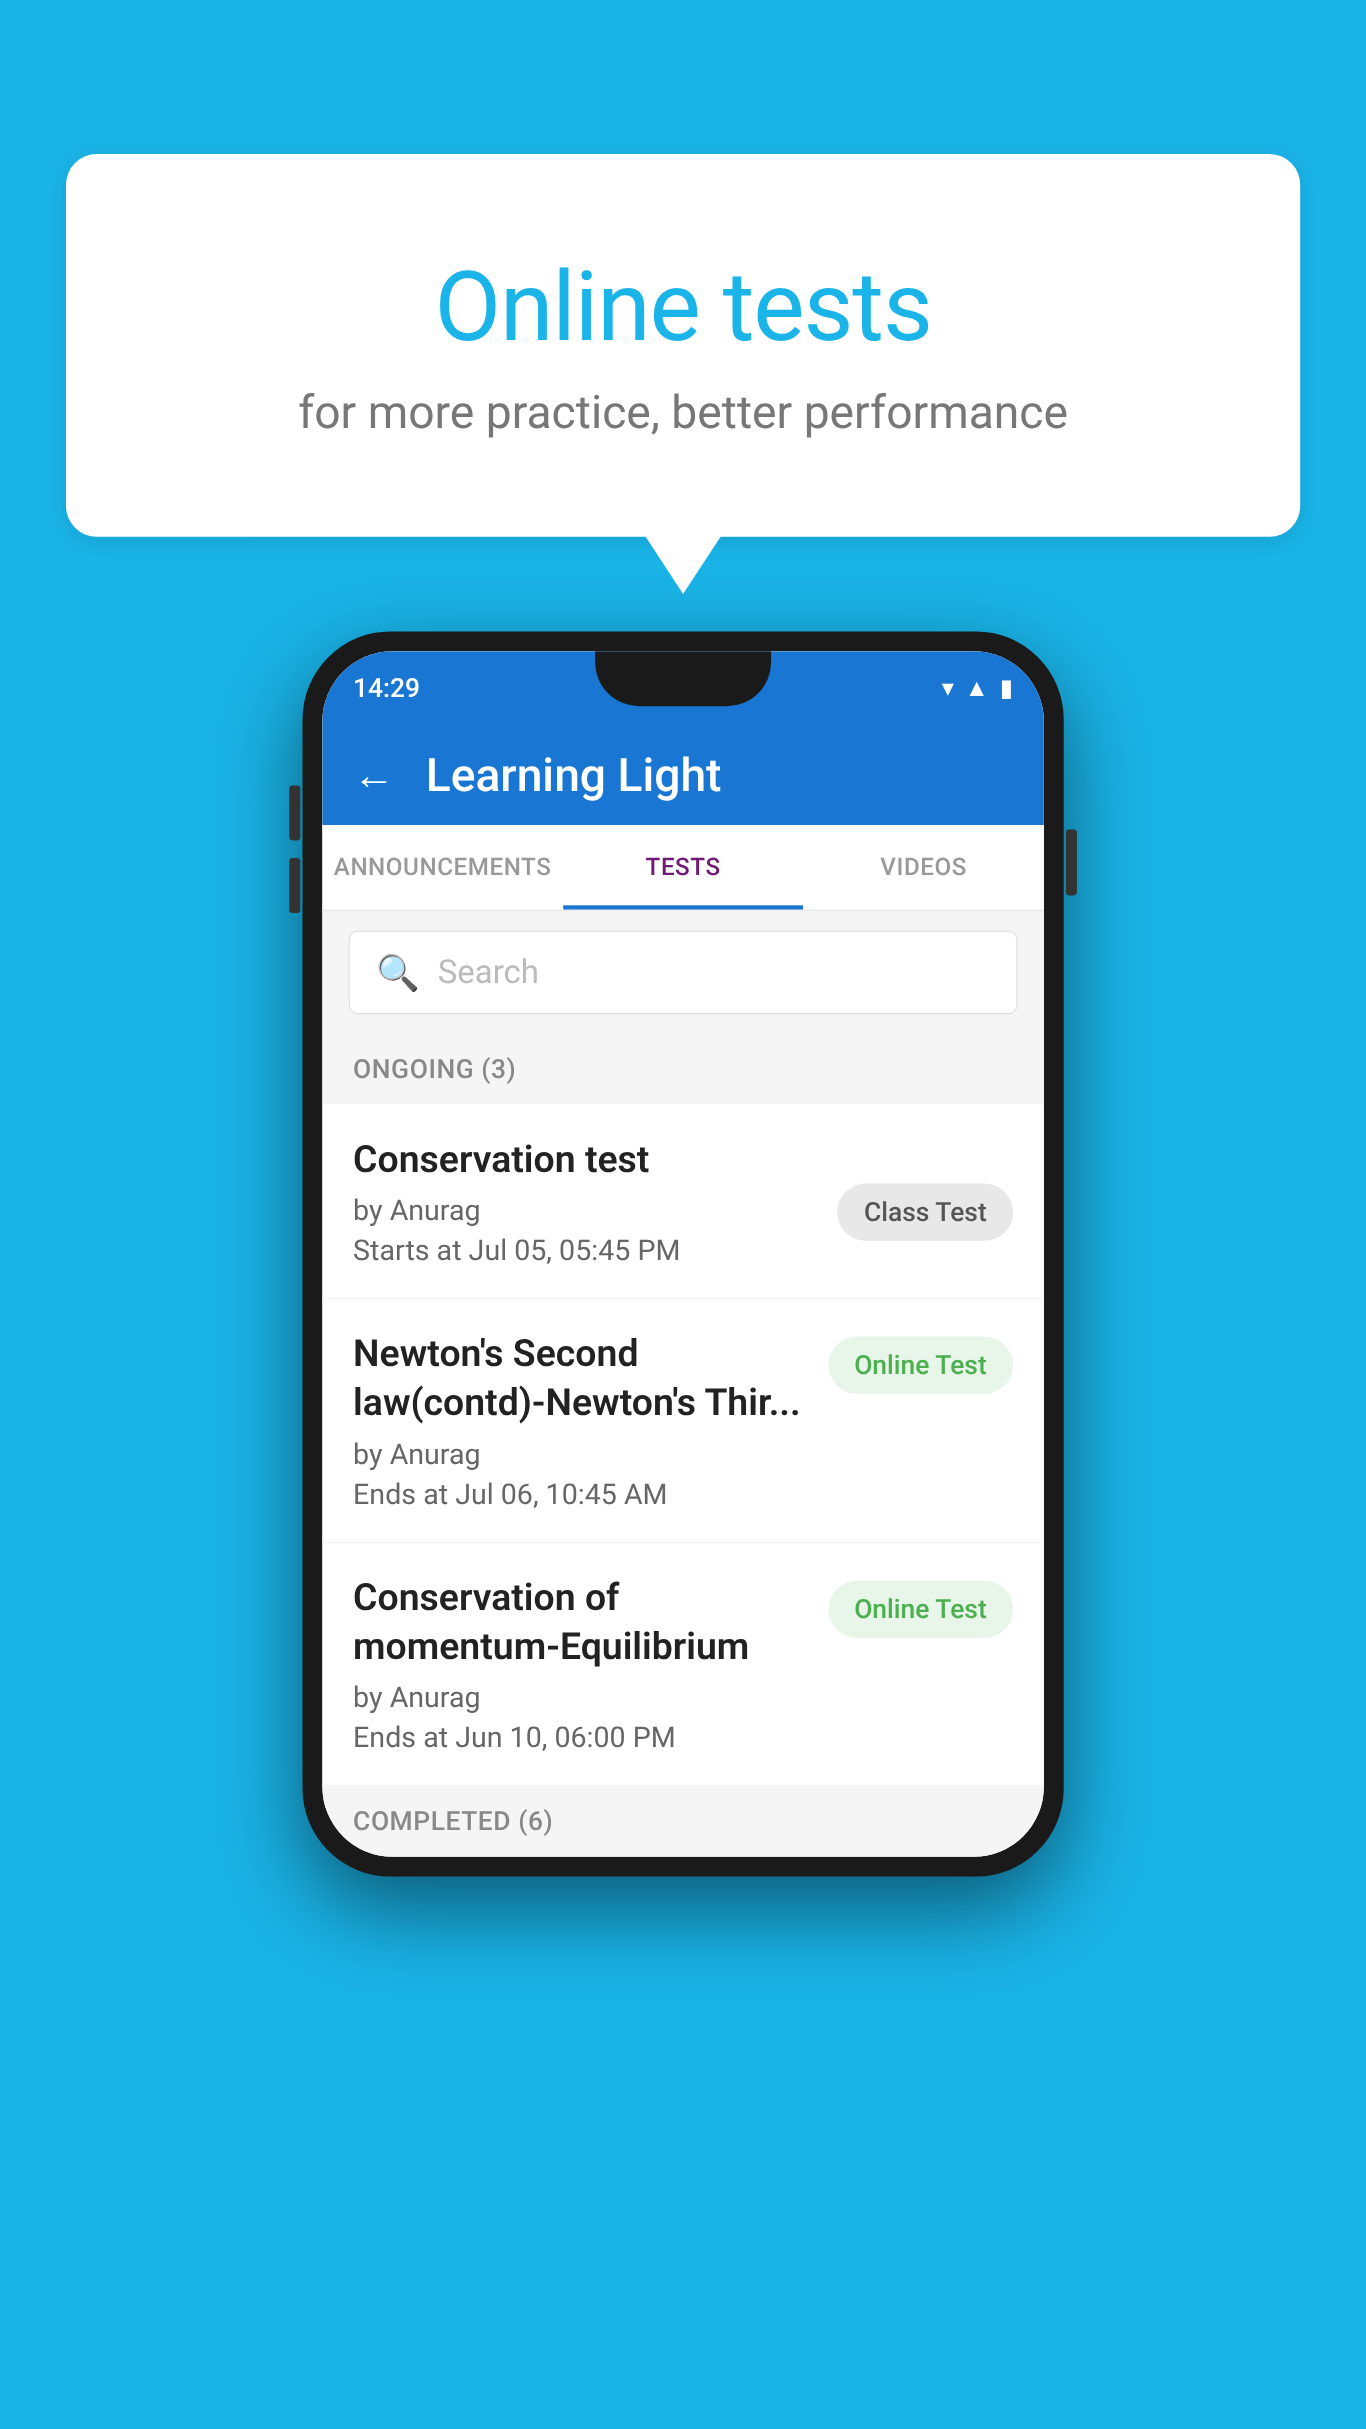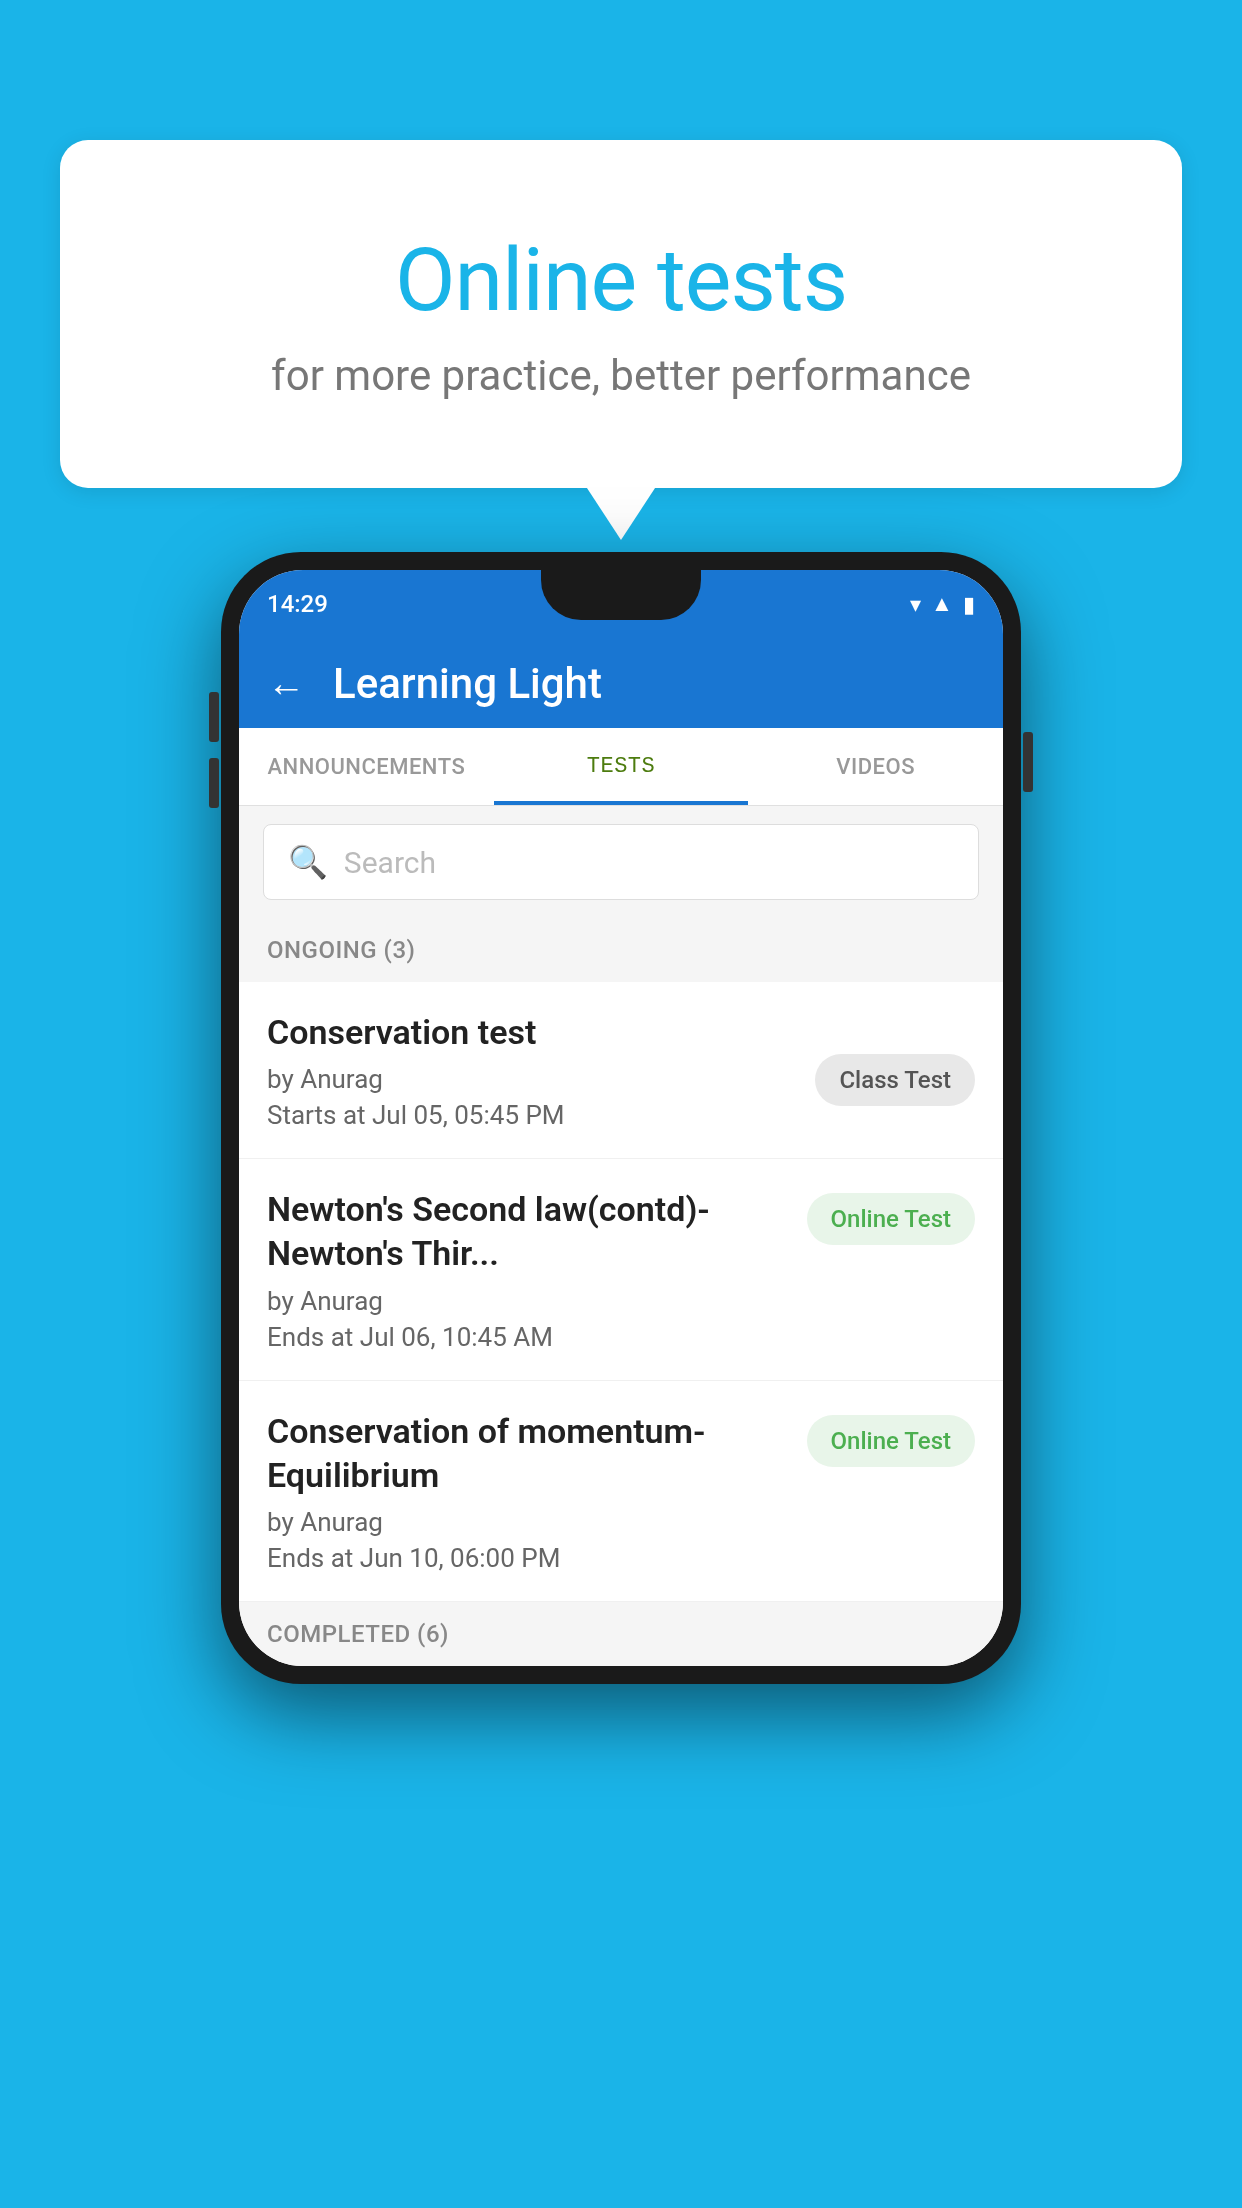--- a/index.html
+++ b/index.html
@@ -53,24 +53,24 @@
 
     .bubble-subtitle {
       font-size: 42px;
       color: #777;
       font-weight: 400;
     }
 
     
     .phone-container {
       position: absolute;
-      top: 552px;
+      top: 574px;
       left: 50%;
       transform: translateX(-50%);
-      width: 800px;
+      width: 692px;
     }
 
     .phone-outer {
       background: #1a1a1a;
       border-radius: 80px;
       padding: 18px;
       box-shadow: 0 30px 80px rgba(0,0,0,0.5);
       position: relative;
     }
 
@@ -156,22 +156,21 @@
       padding: 26px 8px;
       text-align: center;
       font-size: 22px;
       font-weight: 500;
       color: #999;
       letter-spacing: 0.5px;
       position: relative;
     }
 
     .tab-item.active {
-      color: #4d7c0f;
-      font-family: Liberation Mono, monospace;
+      color: #701a75;
     }
 
     .tab-item.active::after {
       content: '';
       position: absolute;
       bottom: 0;
       left: 0;
       right: 0;
       height: 4px;
       background: #1976d2;

